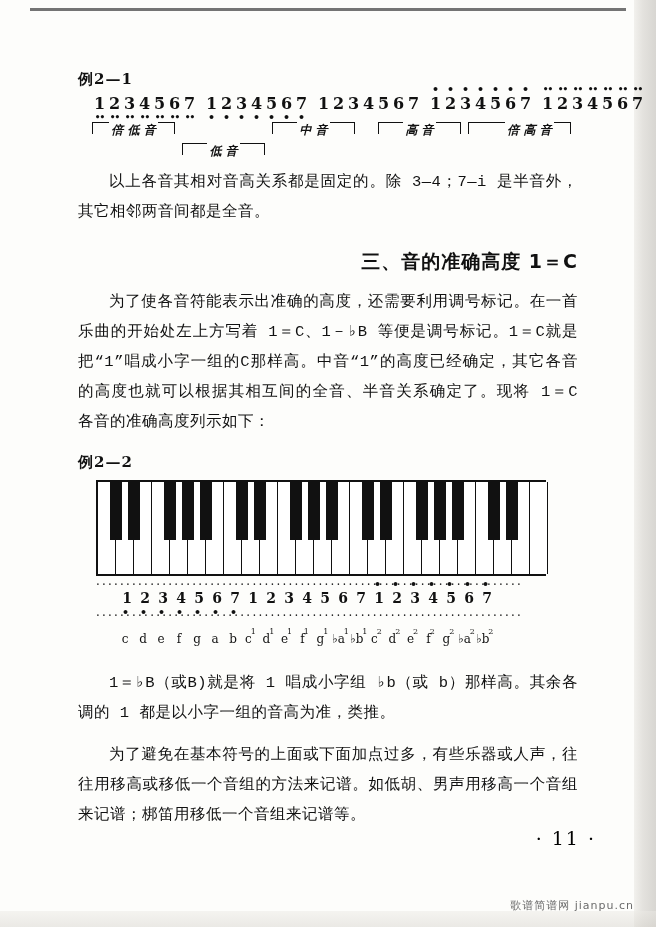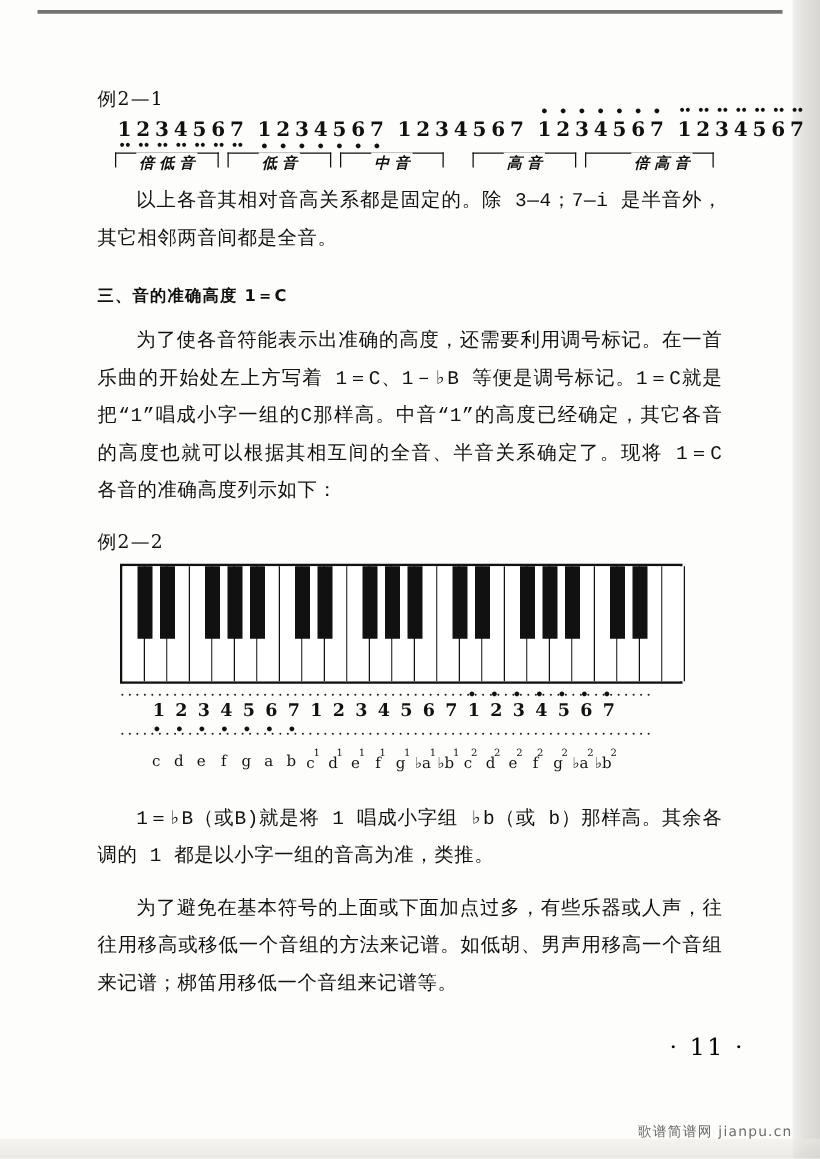--- a/index.html
+++ b/index.html
@@ -29,21 +29,21 @@
   .frame-top{
     position:absolute;left:30px;top:8px;width:596px;height:3px;
     background:#2b2b2b;opacity:.65;
   }
   .content{
     position:absolute;left:78px;top:70px;width:500px;
     color:#111;
   }
   .label-ex{
     font-family:"DejaVu Serif", serif;
-    font-size:15px;font-weight:normal;letter-spacing:1px;
+    font-size:15px;font-weight:bold;letter-spacing:1px;
     margin:0 0 6px 0;
   }
   
   .notation{
     margin:6px 0 2px 14px;
     font-family:"DejaVu Serif", serif;
   }
   .num-row{
     display:flex;align-items:flex-end;
     font-size:16px;font-weight:bold;letter-spacing:0;
@@ -89,23 +89,23 @@
   
   p.body{
     font-family:Liberation Mono, monospace;
     font-size:15.5px;line-height:30px;
     margin:12px 0 0 0;
     text-align:justify;
     letter-spacing:.5px;
   }
   p.body.indent{text-indent:2em;}
   h3.section{
-    text-align:left;
+    text-align:right;
     font-family:"DejaVu Sans", sans-serif;
-    font-size:13px;font-weight:bold;
+    font-size:19px;font-weight:bold;
     margin:22px 0 10px 0;letter-spacing:1px;
   }
   
   .piano-wrap{position:relative;margin:8px 0 0 18px;width:455px;}
   .piano{
     position:relative;width:450px;height:96px;
     border:2px solid #111;background:#fff;box-sizing:border-box;
   }
   .wk{
     position:absolute;top:0;height:92px;width:18px;
@@ -202,21 +202,21 @@
             <div class="n dotUU">4</div>
             <div class="n dotUU">5</div>
             <div class="n dotUU">6</div>
             <div class="n dotUU">7</div>
           </div>
         </div>
       <div class="brace-row" id="brace-row">
           <div class="brace" style="width: 105px;">
             <span>倍 低 音</span>
           </div>
-          <div class="brace" style="width: 105px;">
+          <div class="brace" style="width: 105px; margin-top: 21px;">
             <span>低 音</span>
           </div>
           <div class="brace" style="width: 105px;">
             <span>中 音</span>
           </div>
           <div class="brace" style="width: 105px; margin-left: 16px;">
             <span>高 音</span>
           </div>
           <div class="brace" style="width: 105px; padding-left: 20px;">
             <span>倍 高 音</span>

